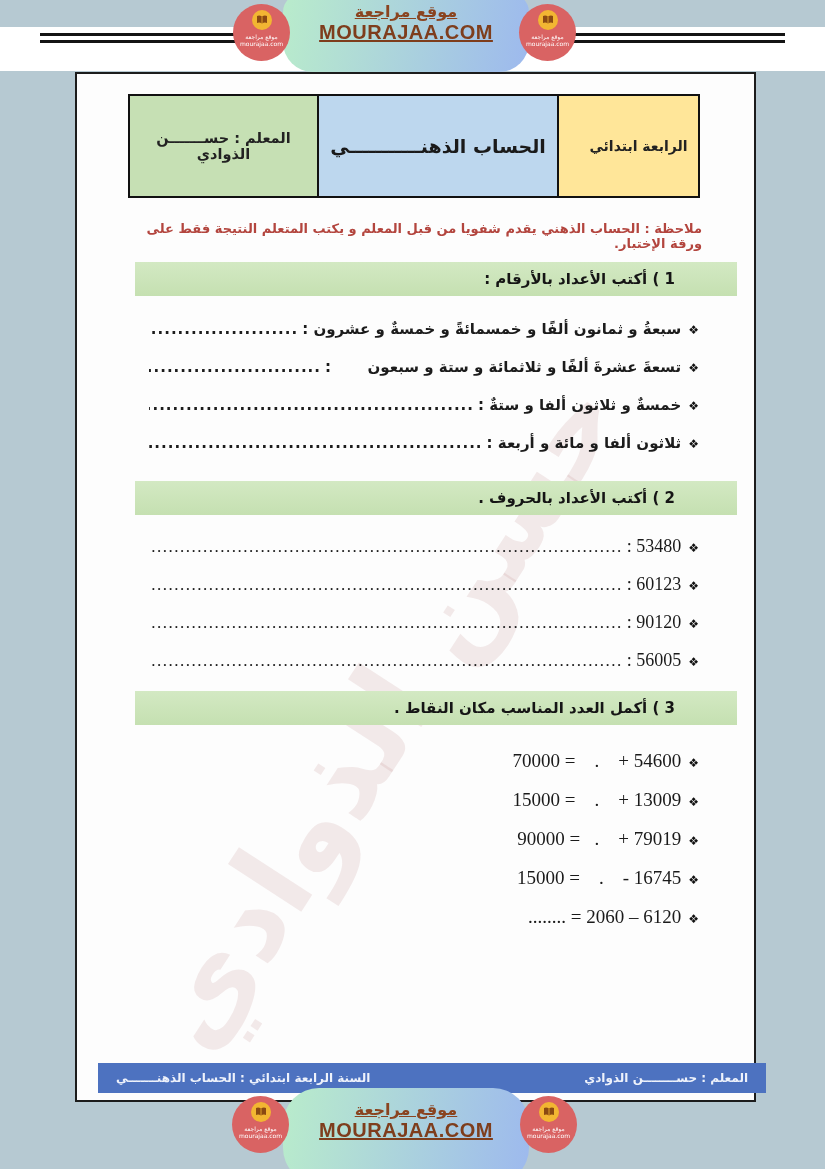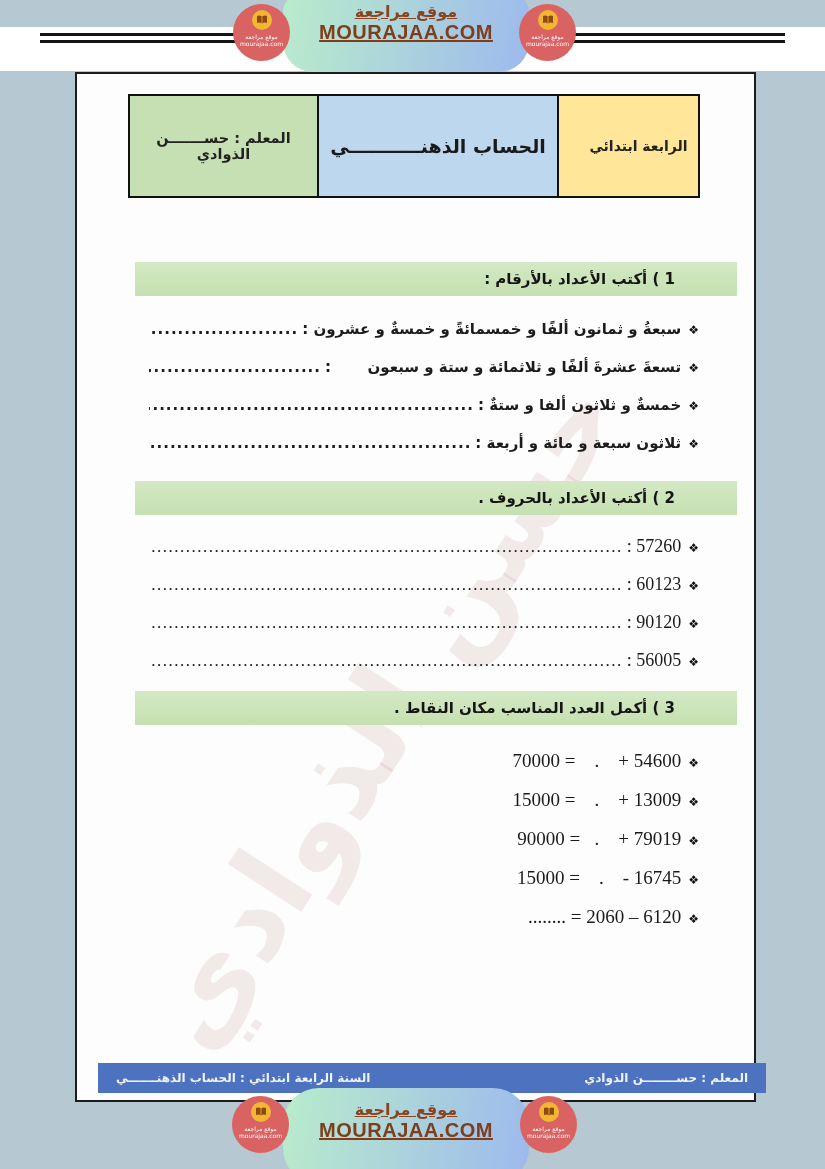--- a/index.html
+++ b/index.html
@@ -110,20 +110,21 @@
   <div class="watermark">حسن الذوادي</div>
 
   <div class="header-table">
     <div class="cell cell-green">المعلم : حســـــــن الذوادي</div>
     <div class="cell cell-blue">الحساب الذهنـــــــــــي</div>
     <div class="cell-yellow">
       <div class="yrow">الرابعة ابتدائي</div>
     </div>
   </div>
 
+  <div class="note">ملاحظة : الحساب الذهني يقدم شفويا من قبل المعلم و يكتب المتعلم النتيجة فقط على ورقة الإختبار.</div>
 
   <div class="content">
       <div class="sec-bar">
         <span>1 ) أكتب الأعداد بالأرقام :</span>
       </div>
       <div class="items type-words">
         <div class="row">
           <span class="bullet">❖</span>
           <span class="w-text pre">سبعةُ و ثمانون ألفًا و خمسمائةً و خمسةٌ و عشرون :</span>
           <span class="dots pre">..........................................................................................................................................</span>
@@ -133,31 +134,31 @@
           <span class="w-text pre">تسعةَ عشرةَ ألفًا و ثلاثمائة و ستة و سبعون       :</span>
           <span class="dots pre">..........................................................................................................................................</span>
         </div>
         <div class="row">
           <span class="bullet">❖</span>
           <span class="w-text pre">خمسةٌ و ثلاثون ألفا و ستةٌ :</span>
           <span class="dots pre">..........................................................................................................................................</span>
         </div>
         <div class="row">
           <span class="bullet">❖</span>
-          <span class="w-text pre">ثلاثون سبعة و مائة و أربعة :</span>
+          <span class="w-text pre">ثلاثون ألفا و مائة و أربعة :</span>
           <span class="dots pre">..........................................................................................................................................</span>
         </div>
       </div>
       <div class="sec-bar">
         <span>2 ) أكتب الأعداد بالحروف .</span>
       </div>
       <div class="items type-numbers">
         <div class="row">
           <span class="bullet">❖</span>
-          <span class="n-label pre">57260 :</span>
+          <span class="n-label pre">53480 :</span>
           <span class="dots pre">..........................................................................................................................................</span>
         </div>
         <div class="row">
           <span class="bullet">❖</span>
           <span class="n-label pre">60123 :</span>
           <span class="dots pre">..........................................................................................................................................</span>
         </div>
         <div class="row">
           <span class="bullet">❖</span>
           <span class="n-label pre">90120 :</span>

